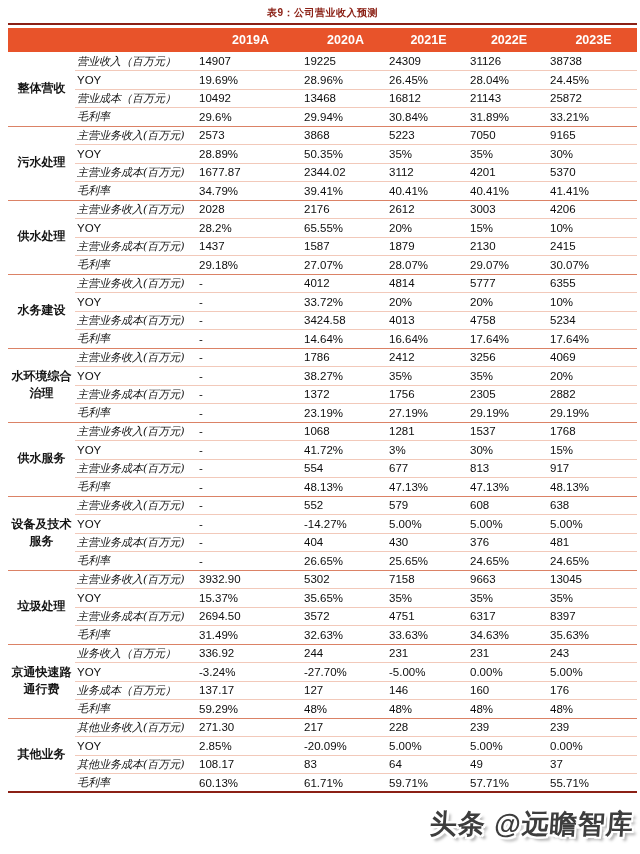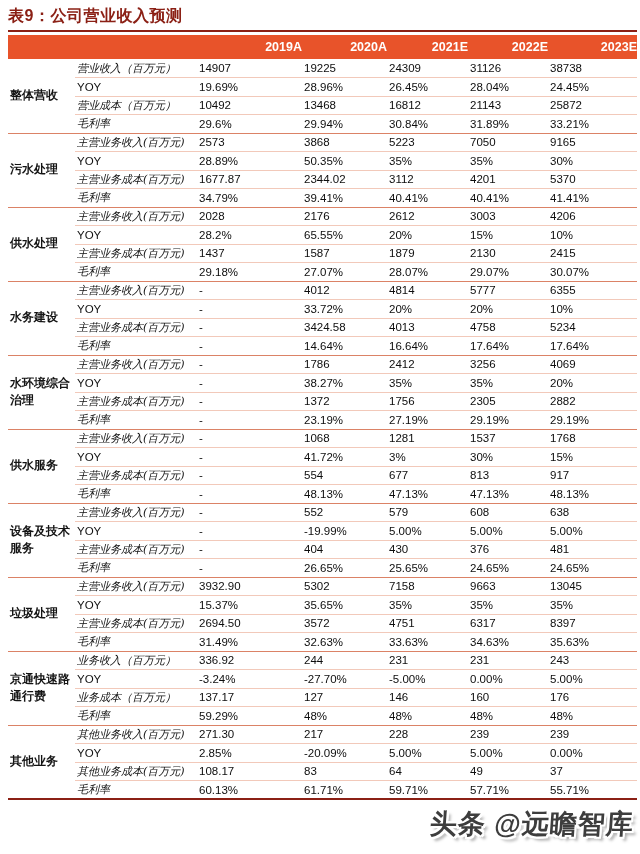--- a/index.html
+++ b/index.html
@@ -8,42 +8,42 @@
     --group-line:#DB8266;
     --row-line:#F2C9BA;
     --rule:#8B2015;
     --text:#141414;
   }
   *{margin:0;padding:0;box-sizing:border-box;}
   html,body{width:640px;height:854px;overflow:hidden;background:#ffffff;}
   body{font-family:"Liberation Sans",sans-serif;color:var(--text);position:relative;}
   .page{padding:4px 3px 0 8px;}
   .title{
-    font-size:16px;font-weight:bold;color:var(--title-color);
-    padding:2px 0 3px 0;letter-spacing:.5px;
+    font-size:10px;font-weight:bold;color:var(--title-color);
+    padding:2px 0 3px 0;letter-spacing:.5px;text-align:center;
   }
   .top-rule{border-bottom:2px solid var(--rule);margin-bottom:3px;}
   table{width:629px;border-collapse:collapse;table-layout:fixed;border-bottom:2px solid var(--rule);}
   col.c-group{width:67px;}
   col.c-metric{width:122px;}
   col.c-v1{width:105px;}
   col.c-v2{width:85px;}
   col.c-v3{width:81px;}
   col.c-v4{width:80px;}
   col.c-v5{width:89px;}
   thead th{
     background:var(--header-bg);color:#ffffff;font-weight:bold;font-size:12.5px;
-    height:24px;text-align:right;padding:0 0 0 2px;
+    height:24px;text-align:center;padding:0 0 0 2px;
   }
   tbody td{
     height:18.5px;font-size:11.5px;vertical-align:middle;
     padding:0 0 0 2px;white-space:nowrap;overflow:hidden;
   }
   td.group-label{
-    font-weight:bold;font-size:12px;text-align:left;vertical-align:middle;
+    font-weight:bold;font-size:12px;text-align:center;vertical-align:middle;
     white-space:normal;line-height:1.45;padding:0 2px;
   }
   td.metric{color:#111;}
   td.metric.kai{font-family:"DejaVu Serif","Liberation Serif",serif;font-style:italic;font-size:11px;}
   td.value{color:#0d0d0d;}
   tbody td.metric,tbody td.value{border-top:1px solid var(--row-line);}
   tbody tr.group-start > td{border-top:1px solid var(--group-line);}
   tbody tr.no-top > td{border-top:none;}
   .source-note{
     margin-top:6px;font-size:9.5px;color:#2a2a2a;
@@ -288,21 +288,21 @@
           <td class="metric kai">主营业务收入(百万元)</td>
           <td class="value">-</td>
           <td class="value">552</td>
           <td class="value">579</td>
           <td class="value">608</td>
           <td class="value">638</td>
         </tr>
         <tr>
           <td class="metric">YOY</td>
           <td class="value">-</td>
-          <td class="value">-19.99%</td>
+          <td class="value">-14.27%</td>
           <td class="value">5.00%</td>
           <td class="value">5.00%</td>
           <td class="value">5.00%</td>
         </tr>
         <tr>
           <td class="metric kai">主营业务成本(百万元)</td>
           <td class="value">-</td>
           <td class="value">404</td>
           <td class="value">430</td>
           <td class="value">376</td>

